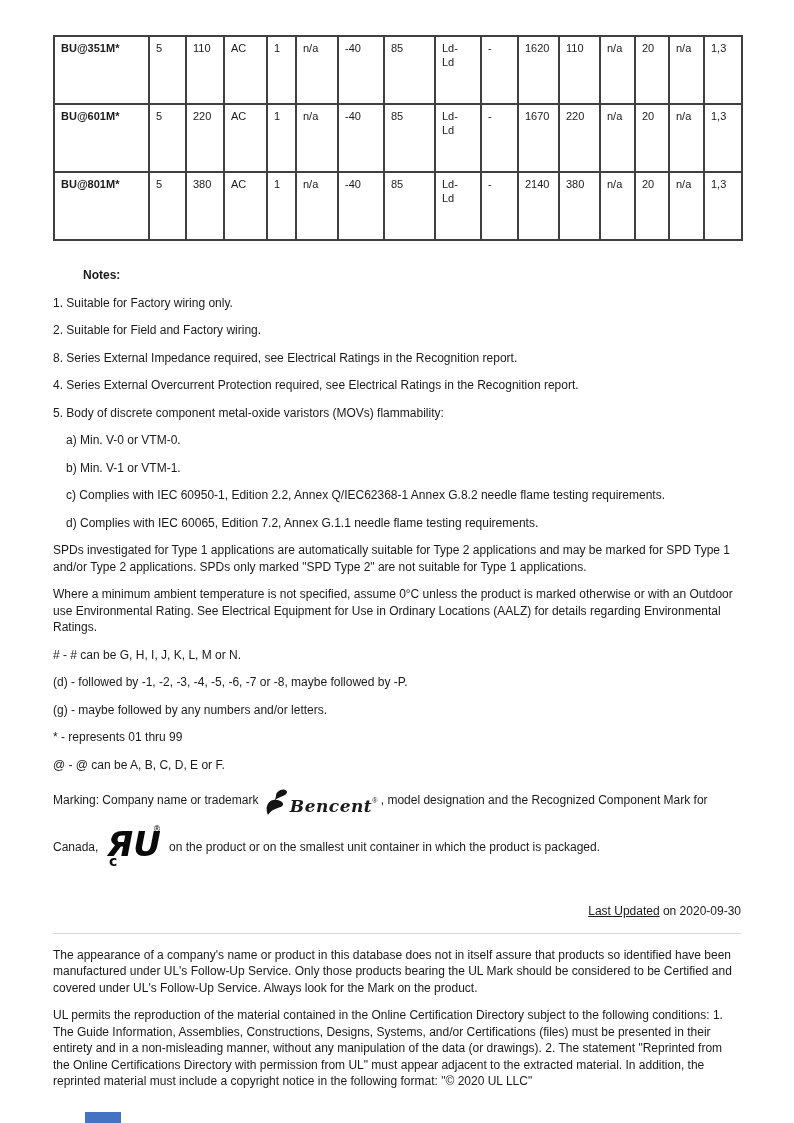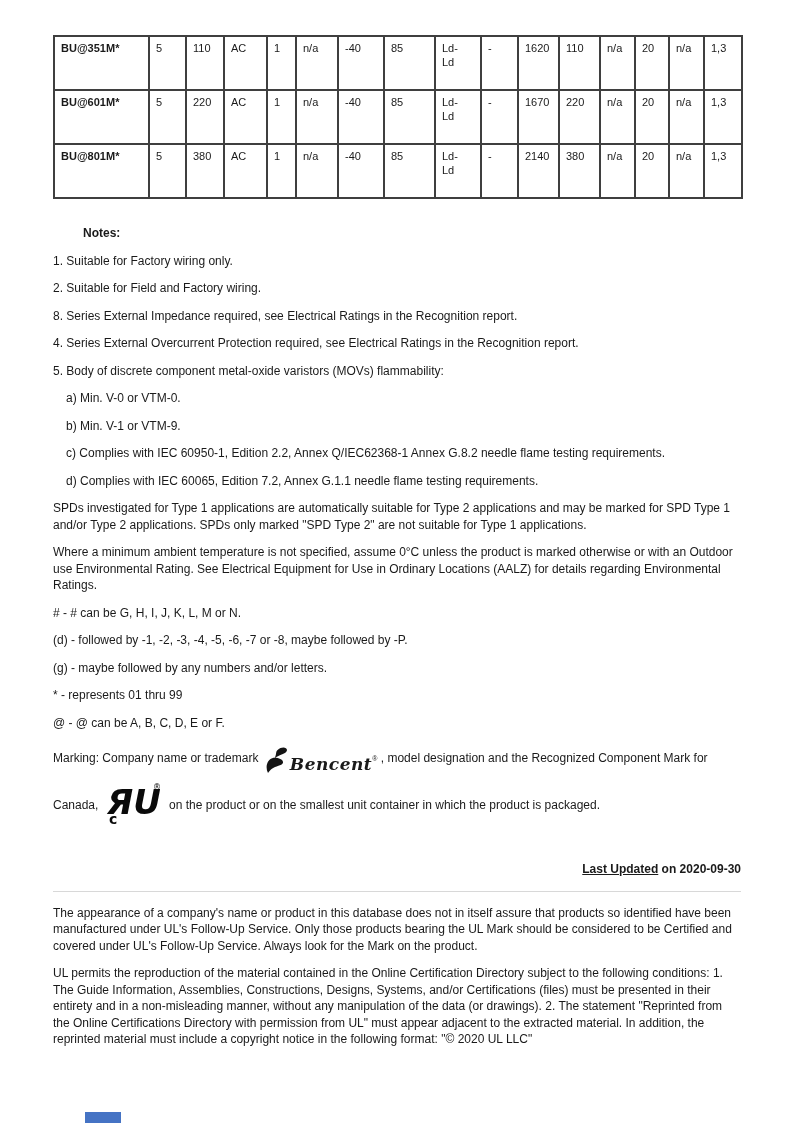--- a/index.html
+++ b/index.html
@@ -16,33 +16,33 @@
   
   table.ratings{
     border-collapse:collapse;
     table-layout:fixed;
     width:688px;
     margin-bottom:26px;
   }
   table.ratings td{
     border:2px solid #3f3f3f;
     vertical-align:top;
-    padding:4px 4px 6px 6px;
+    padding:4px 4px 20px 6px;
     height:42px;
     font-size:11px;
     line-height:14px;
     white-space:pre-line;
     overflow:hidden;
   }
   table.ratings td.model{font-weight:bold;}
   
   p{margin:0 0 11px 0;line-height:16.5px;}
   p.bold{font-weight:bold;padding-left:30px;}
   p.indent{margin-left:13px;}
-  p.right{text-align:right;margin-top:18px;margin-bottom:13px;font-weight:bold;}
+  p.right{text-align:right;margin-top:18px;margin-bottom:13px;}
   a.updated{color:#1a1a1a;text-decoration:underline;cursor:pointer;}
   hr.divider{border:none;border-top:1px solid #d8d8d8;margin:0 0 13px 0;}
   
   p.marking{margin-top:16px;margin-bottom:6px;}
   .bencent-wrap{display:inline-block;vertical-align:-8px;white-space:nowrap;}
   .bencent-swoosh{vertical-align:-4px;margin:0 1px 0 3px;}
   .bencent-name{
     font-family:"DejaVu Serif","Liberation Serif",serif;
     font-style:italic;font-weight:bold;font-size:17px;letter-spacing:.5px;
   }
@@ -140,21 +140,21 @@
       </tbody>
   </table>
 
   <p class="bold">Notes:</p>
   <p>1. Suitable for Factory wiring only.</p>
   <p>2. Suitable for Field and Factory wiring.</p>
   <p>8. Series External Impedance required, see Electrical Ratings in the Recognition report.</p>
   <p>4. Series External Overcurrent Protection required, see Electrical Ratings in the Recognition report.</p>
   <p>5. Body of discrete component metal-oxide varistors (MOVs) flammability:</p>
   <p class="indent">a) Min. V-0 or VTM-0.</p>
-  <p class="indent">b) Min. V-1 or VTM-9.</p>
+  <p class="indent">b) Min. V-1 or VTM-1.</p>
   <p class="indent">c) Complies with IEC 60950-1, Edition 2.2, Annex Q/IEC62368-1 Annex G.8.2 needle flame testing requirements.</p>
   <p class="indent">d) Complies with IEC 60065, Edition 7.2, Annex G.1.1 needle flame testing requirements.</p>
 
   <p>SPDs investigated for Type 1 applications are automatically suitable for Type 2 applications and may be marked for SPD Type 1 and/or Type 2 applications. SPDs only marked "SPD Type 2" are not suitable for Type 1 applications.</p>
   <p>Where a minimum ambient temperature is not specified, assume 0°C unless the product is marked otherwise or with an Outdoor use Environmental Rating. See Electrical Equipment for Use in Ordinary Locations (AALZ) for details regarding Environmental Ratings.</p>
 
   <p># - # can be G, H, I, J, K, L, M or N.</p>
   <p>(d) - followed by -1, -2, -3, -4, -5, -6, -7 or -8, maybe followed by -P.</p>
   <p>(g) - maybe followed by any numbers and/or letters.</p>
   <p>* - represents 01 thru 99</p>

